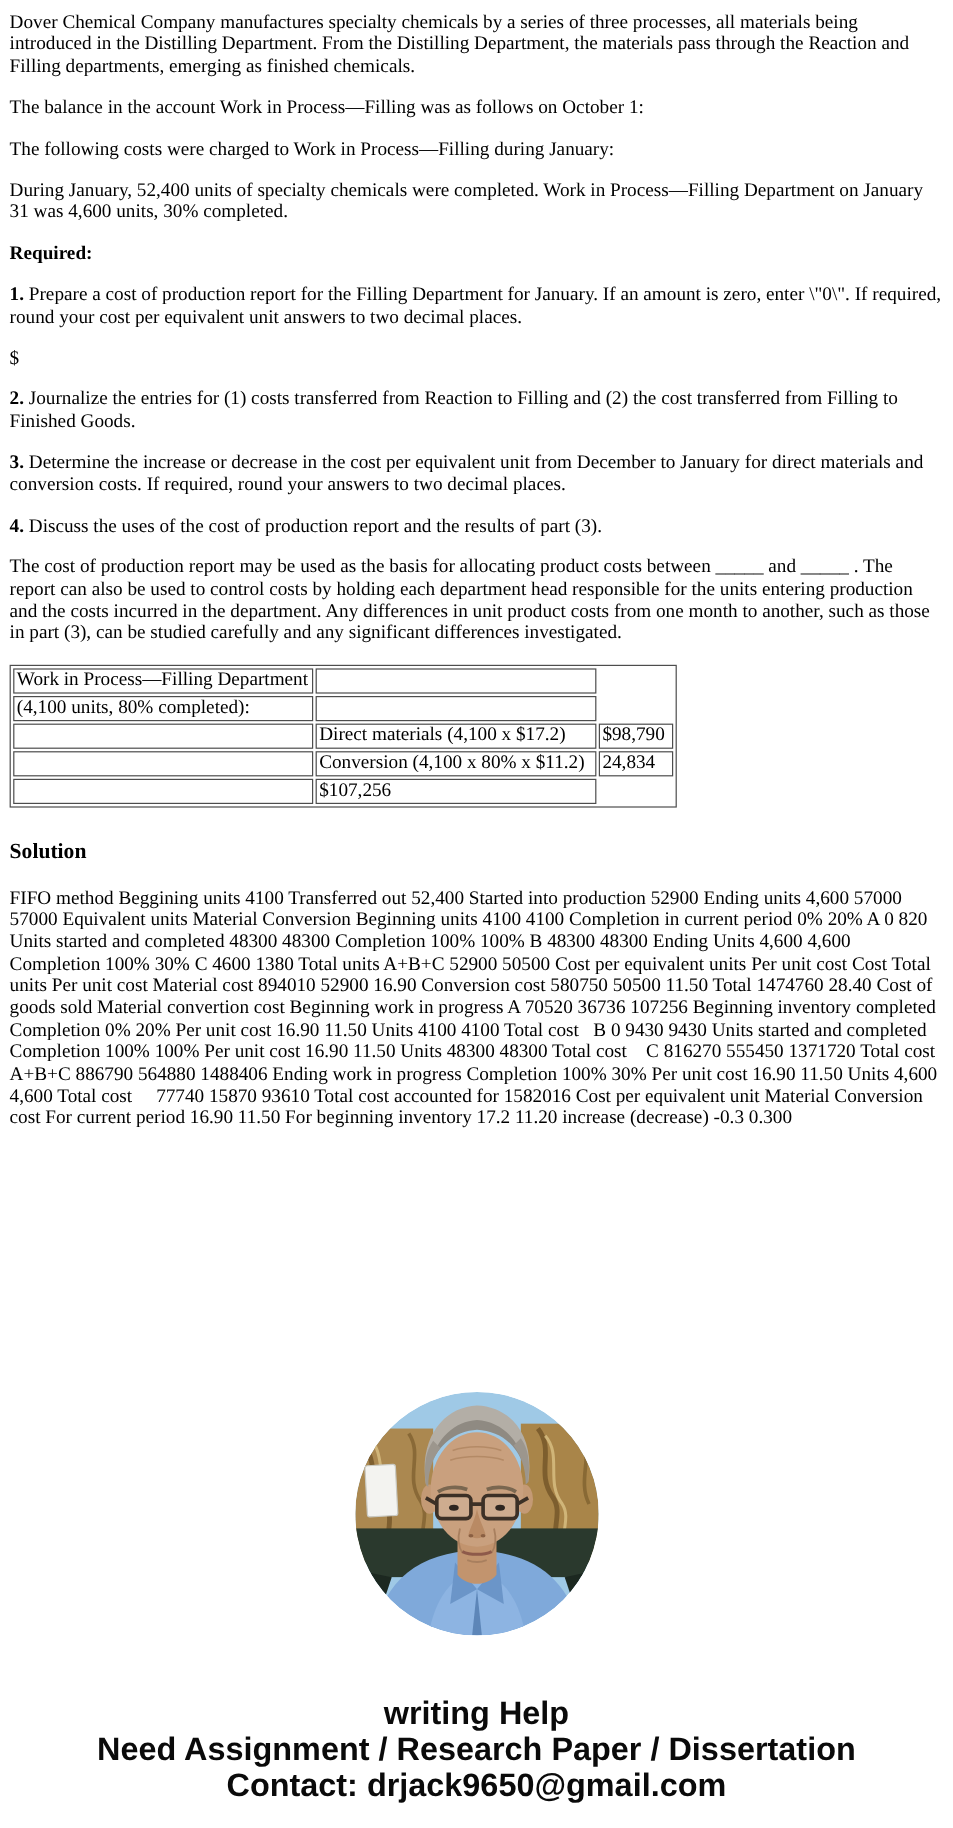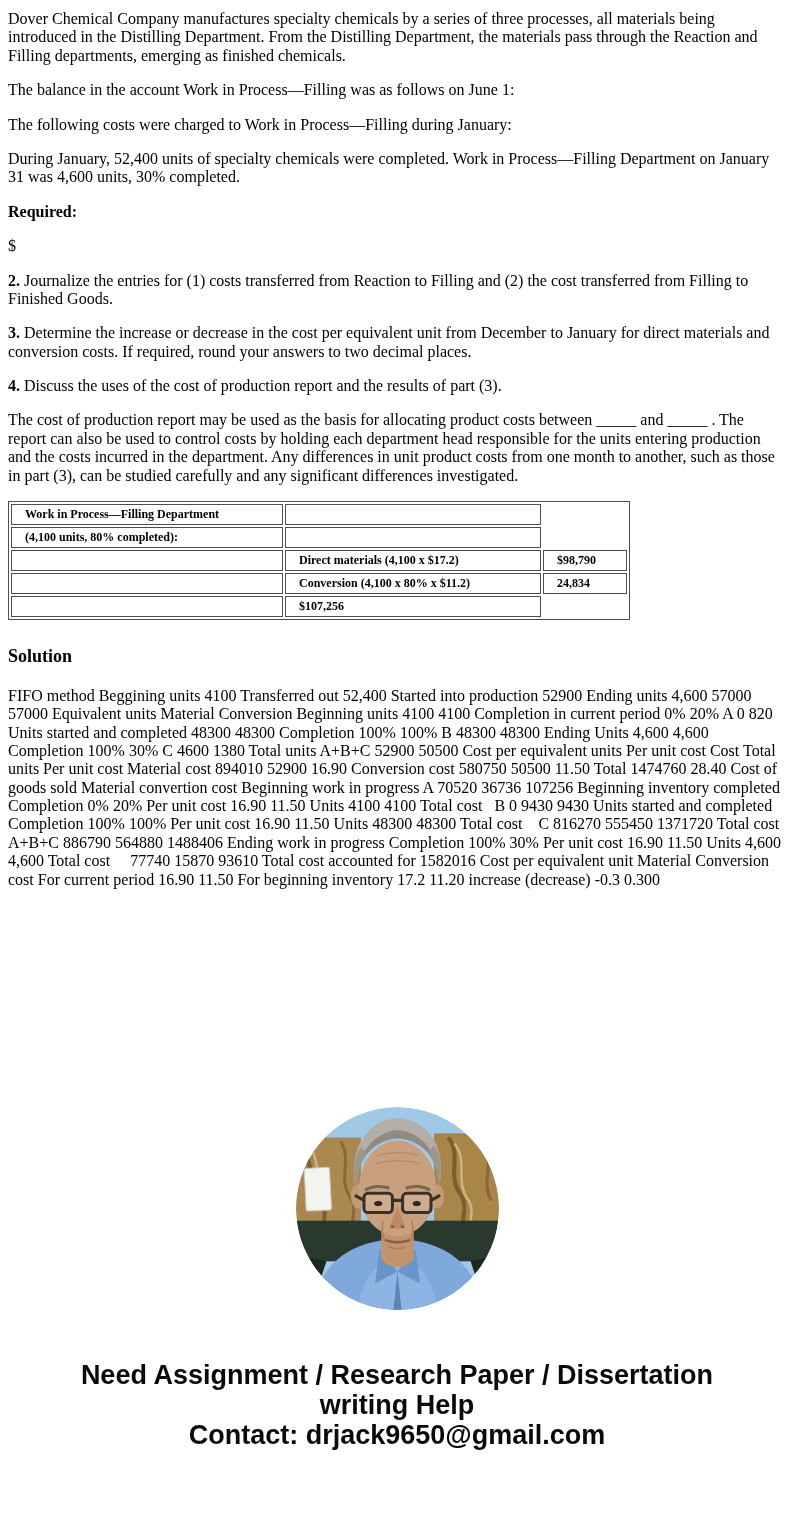--- a/index.html
+++ b/index.html
@@ -22,26 +22,25 @@
 
   
   table.acct {
     border-collapse: separate;
     border-spacing: 2px;
     border: 1px solid #4d4d4d;
     margin-top: 16px;
   }
   table.acct td {
     border: 1px solid #4d4d4d;
-    padding: 0px 13px;
+    padding: 0px 2px;
     height: 19px;
-    font-size: 12px;
+    font-size: 16px;
     vertical-align: middle;
     white-space: nowrap;
-    font-weight: bold;
   }
   table.acct td.noborder { border: 1px solid transparent; }
   td.c1 { width: 244px; }
   td.c2 { width: 228px; }
   td.c3 { width: 56px; }
 
   h3.solution-heading {
     font-size: 18px;
     margin: 26px 0 16px 0;
     font-weight: bold;
@@ -75,28 +74,29 @@
   }
   .footer span { display: block; }
 </style>
 </head>
 <body>
 
 <div class="doc">
 
   <p class="first">Dover Chemical Company manufactures specialty chemicals by a series of three processes, all materials being introduced in the Distilling Department. From the Distilling Department, the materials pass through the Reaction and Filling departments, emerging as finished chemicals.</p>
 
-  <p>The balance in the account Work in Process—Filling was as follows on June 1:</p>
+  <p>The balance in the account Work in Process—Filling was as follows on October 1:</p>
 
   <p>The following costs were charged to Work in Process—Filling during January:</p>
 
   <p>During January, 52,400 units of specialty chemicals were completed. Work in Process—Filling Department on January 31 was 4,600 units, 30% completed.</p>
 
   <p><b>Required:</b></p>
 
+  <p><b>1.</b><span> Prepare a cost of production report for the Filling Department for January. If an amount is zero, enter \"0\". If required, round your cost per equivalent unit answers to two decimal places.</span></p>
 
   <p>$</p>
 
   <p><b>2.</b><span> Journalize the entries for (1) costs transferred from Reaction to Filling and (2) the cost transferred from Filling to Finished Goods.</span></p>
 
   <p><b>3.</b><span> Determine the increase or decrease in the cost per equivalent unit from December to January for direct materials and conversion costs. If required, round your answers to two decimal places.</span></p>
 
   <p><b>4.</b><span> Discuss the uses of the cost of production report and the results of part (3).</span></p>
 
   <p>The cost of production report may be used as the basis for allocating product costs between _____ and _____ . The report can also be used to control costs by holding each department head responsible for the units entering production and the costs incurred in the department. Any differences in unit product costs from one month to another, such as those in part (3), can be studied carefully and any significant differences investigated.</p>
@@ -205,18 +205,18 @@
           <path d="M92,138 C97,140 103,140 108,138" stroke="#a87f5e" stroke-width="1.5" fill="none"></path>
 
           <path d="M78,56 C90,52 110,52 122,56" stroke="#b48a66" stroke-width="1.2" fill="none"></path>
           <path d="M80,48 C92,44 108,44 120,48" stroke="#b48a66" stroke-width="1.2" fill="none"></path>
         </g>
       </svg>
     </div>
   </div>
 
   <div class="footer">
+    <span>writing Help</span>
     <span>Need Assignment / Research Paper / Dissertation</span>
-    <span>writing Help</span>
     <span>Contact: drjack9650@gmail.com</span>
   </div>
 
 </div>
 
 </body></html>

